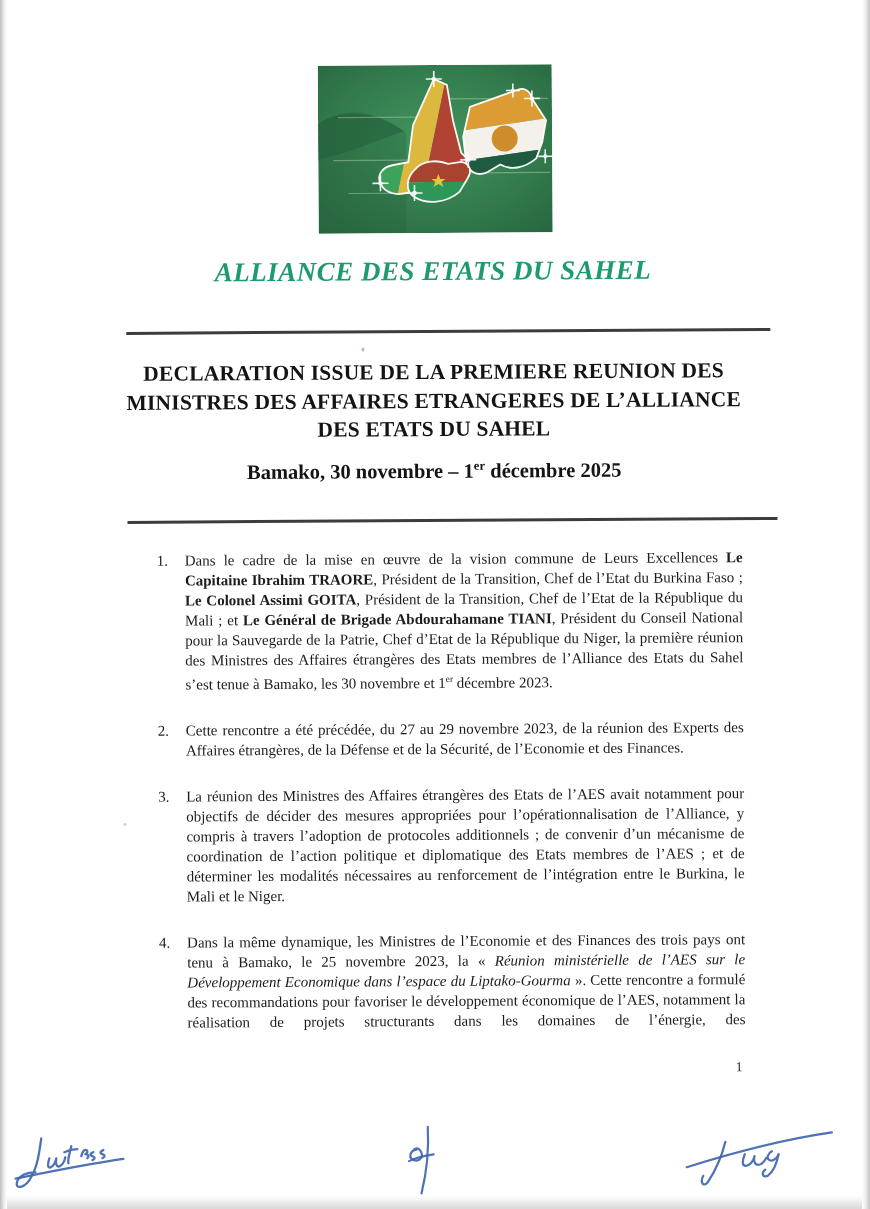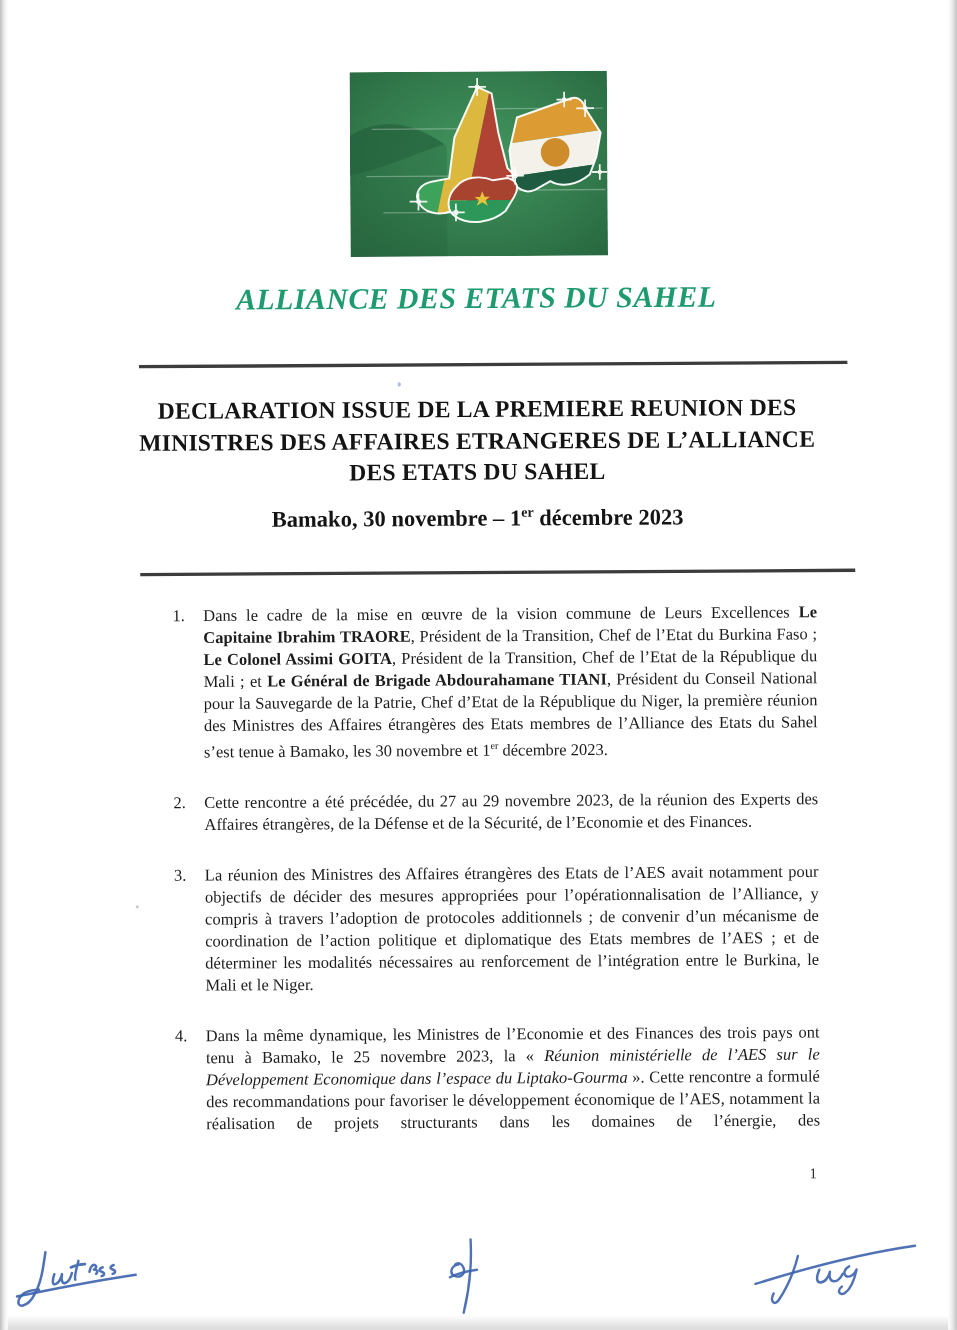--- a/index.html
+++ b/index.html
@@ -147,21 +147,21 @@
   <div class="org-title" style="color:#1e9b6e;">ALLIANCE DES ETATS DU SAHEL</div>
 
   <div class="rule rule-top" style="background: rgb(60, 60, 60);"></div>
 
   <div class="doc-title">
       <div>DECLARATION ISSUE DE LA PREMIERE REUNION DES</div>
       <div>MINISTRES DES AFFAIRES ETRANGERES DE L’ALLIANCE</div>
       <div>DES ETATS DU SAHEL</div>
     </div>
 
-  <div class="subtitle"><span>Bamako, 30 novembre – 1</span><sup>er</sup><span> décembre 2023</span></div>
+  <div class="subtitle"><span>Bamako, 30 novembre – 1</span><sup>er</sup><span> décembre 2025</span></div>
 
   <div class="rule rule-bottom" style="background: rgb(60, 60, 60);"></div>
 
   <div class="paragraph-list" style="color: rgb(28, 28, 28);">
       <div class="para">
         <div class="para-num">1.</div>
         <div class="para-text"><span>Dans le cadre de la mise en œuvre de la vision commune de Leurs Excellences </span><span style="font-weight: bold;">Le Capitaine Ibrahim TRAORE</span><span>, Président de la Transition, Chef de l’Etat du Burkina Faso ; </span><span style="font-weight: bold;">Le Colonel Assimi GOITA</span><span>, Président de la Transition, Chef de l’Etat de la République du Mali ; et </span><span style="font-weight: bold;">Le Général de Brigade Abdourahamane TIANI</span><span>, Président du Conseil National pour la Sauvegarde de la Patrie, Chef d’Etat de la République du Niger, la première réunion des Ministres des Affaires étrangères des Etats membres de l’Alliance des Etats du Sahel s’est tenue à Bamako, les 30 novembre et 1</span><sup>er</sup><span> décembre 2023.</span></div>
       </div>
       <div class="para">
         <div class="para-num">2.</div>

